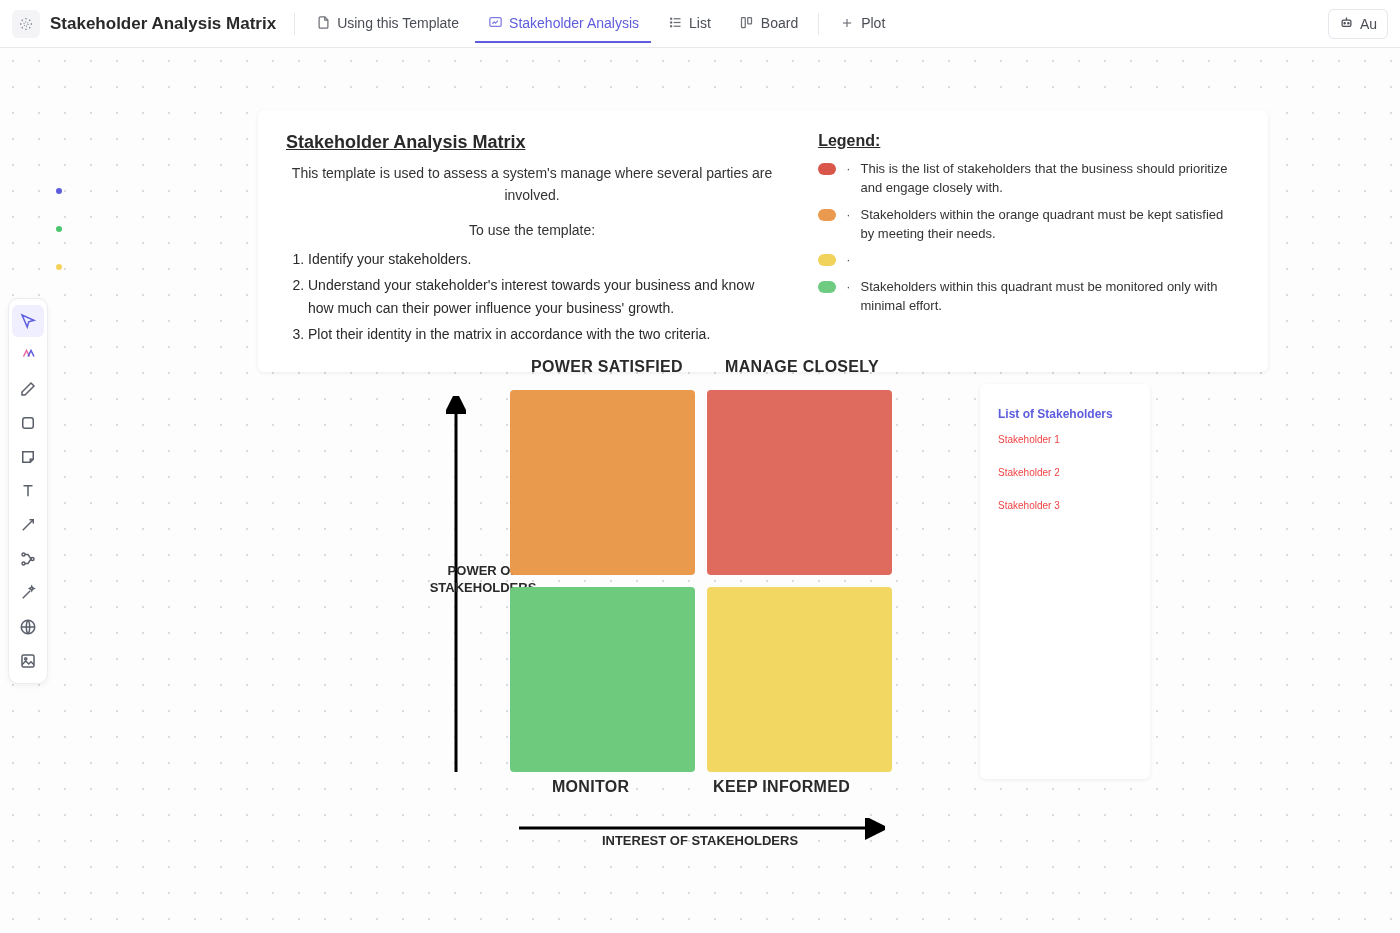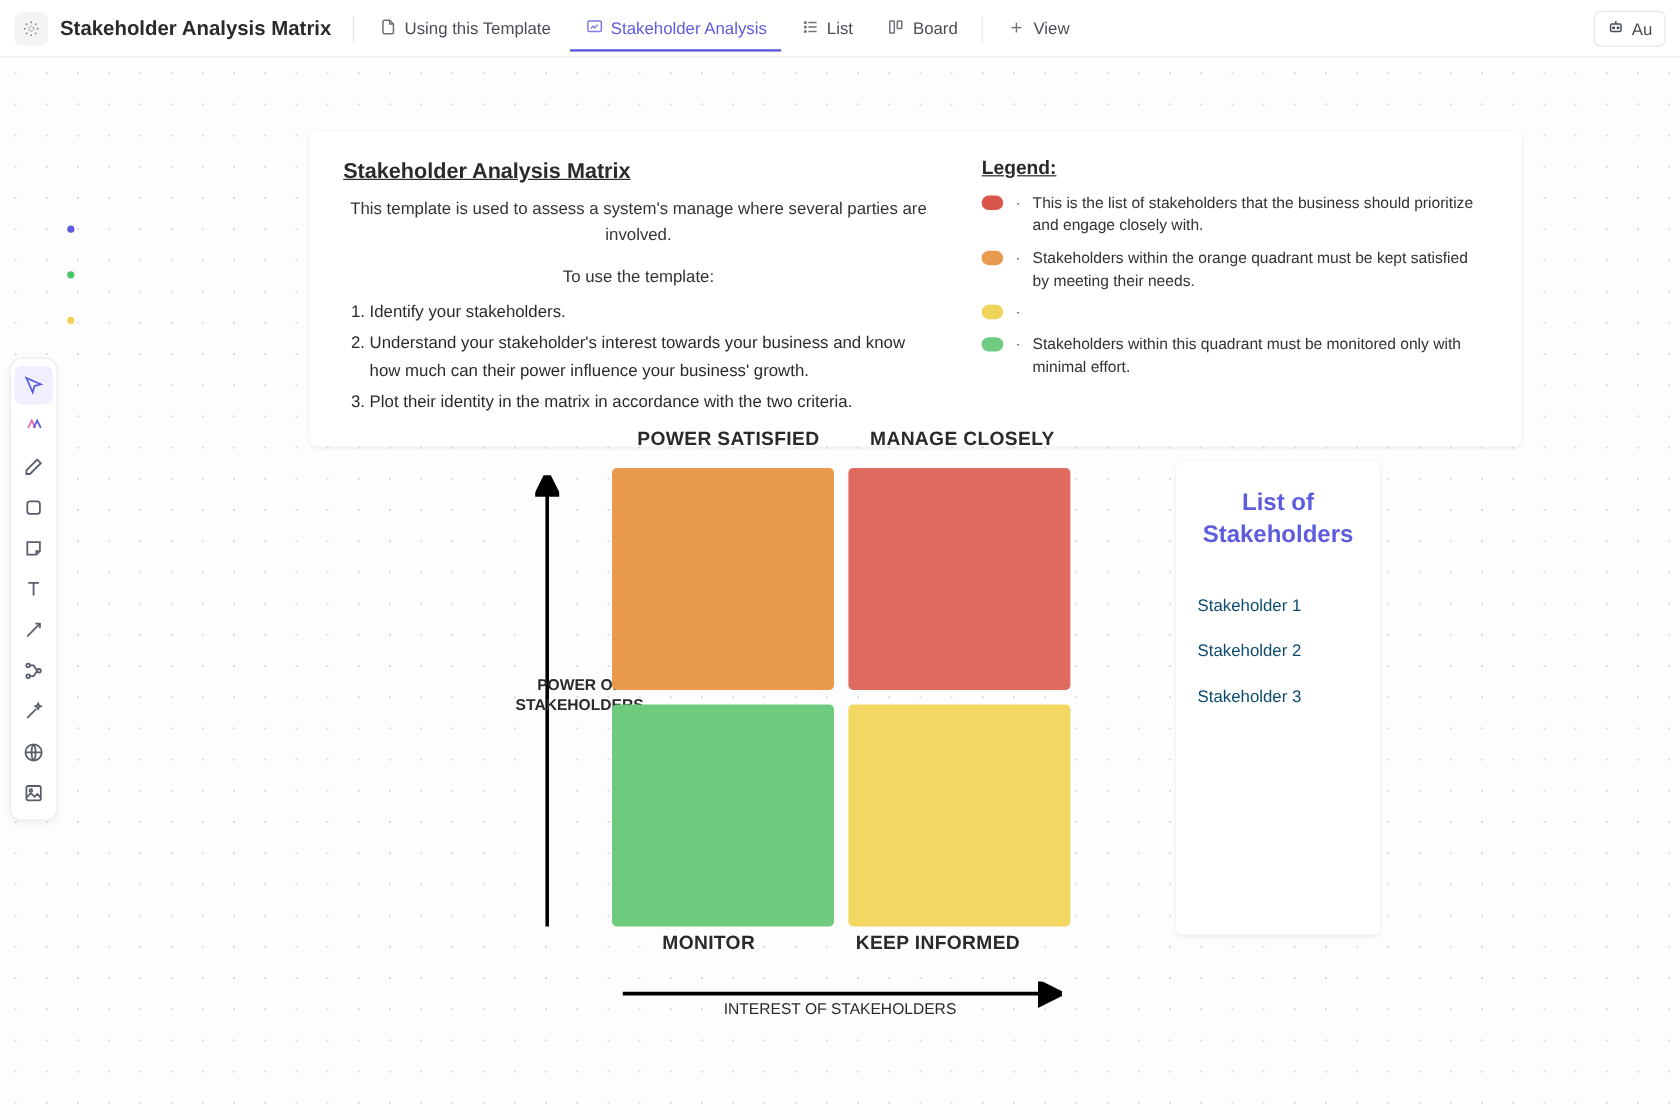--- a/index.html
+++ b/index.html
@@ -148,33 +148,33 @@
   .quad-labels-bottom{
     position:absolute;left:100px;top:420px;
     display:flex;width:382px;justify-content:space-around;
     font-weight:800;font-size:16px;letter-spacing:.3px;
   }
   .axis-x-arrow{
     position:absolute;left:105px;top:460px;width:370px;
   }
   .axis-x-label{
     position:absolute;left:105px;top:462px;width:370px;text-align:center;
-    font-weight:400;font-size:13px;line-height:1.3;
+    font-weight:700;font-size:13px;line-height:1.3;
   }
 
   
   .stk-card{
     position:absolute; left:980px; top:336px;
     width:170px; height:395px; background:#fff;border-radius:6px;
     box-shadow:0 1px 4px rgba(0,0,0,.07);
     padding:22px 18px;
   }
-  .stk-card h4{color:#5d5cde;font-size:20px;font-weight:800;text-align:center;line-height:1.35;margin-bottom:36px;}
+  .stk-card h4{color:#5d5cde;font-size:12px;font-weight:800;text-align:left;line-height:1.35;margin-bottom:12px;}
   .stk-card ul{list-style:none;}
-  .stk-card li{font-size:14px;margin-bottom:22px;color:#0c4a6e;}
+  .stk-card li{font-size:10px;margin-bottom:22px;color:#ef4444;}
 
 </style>
 </head>
 <body>
 
 <div class="topbar">
   <div class="logo">
     <svg width="16" height="16" viewBox="0 0 24 24" fill="none" stroke="currentColor" stroke-width="2">
         <circle cx="12" cy="12" r="3" stroke-dasharray="1 2"></circle>
         <path d="M12 3v2M12 19v2M3 12h2M19 12h2M5.6 5.6l1.4 1.4M17 17l1.4 1.4M5.6 18.4L7 17M17 7l1.4-1.4"></path>
@@ -229,21 +229,21 @@
 
   <div class="divider"></div>
 
   <div class="tab">
     <span class="ticon">
       <svg width="14" height="14" viewBox="0 0 24 24" fill="none" stroke="currentColor" stroke-width="2">
           <line x1="12" y1="5" x2="12" y2="19"></line>
           <line x1="5" y1="12" x2="19" y2="12"></line>
         </svg>
     </span>
-    <span>View</span>
+    <span>Plot</span>
   </div>
 
   <div class="right">
     <div class="chip">
       <span>
         <svg width="15" height="15" viewBox="0 0 24 24" fill="none" stroke="currentColor" stroke-width="2">
             <rect x="5" y="8" width="14" height="10" rx="2"></rect>
             <circle cx="9" cy="13" r="1"></circle>
             <circle cx="15" cy="13" r="1"></circle>
             <path d="M12 4v4"></path>

